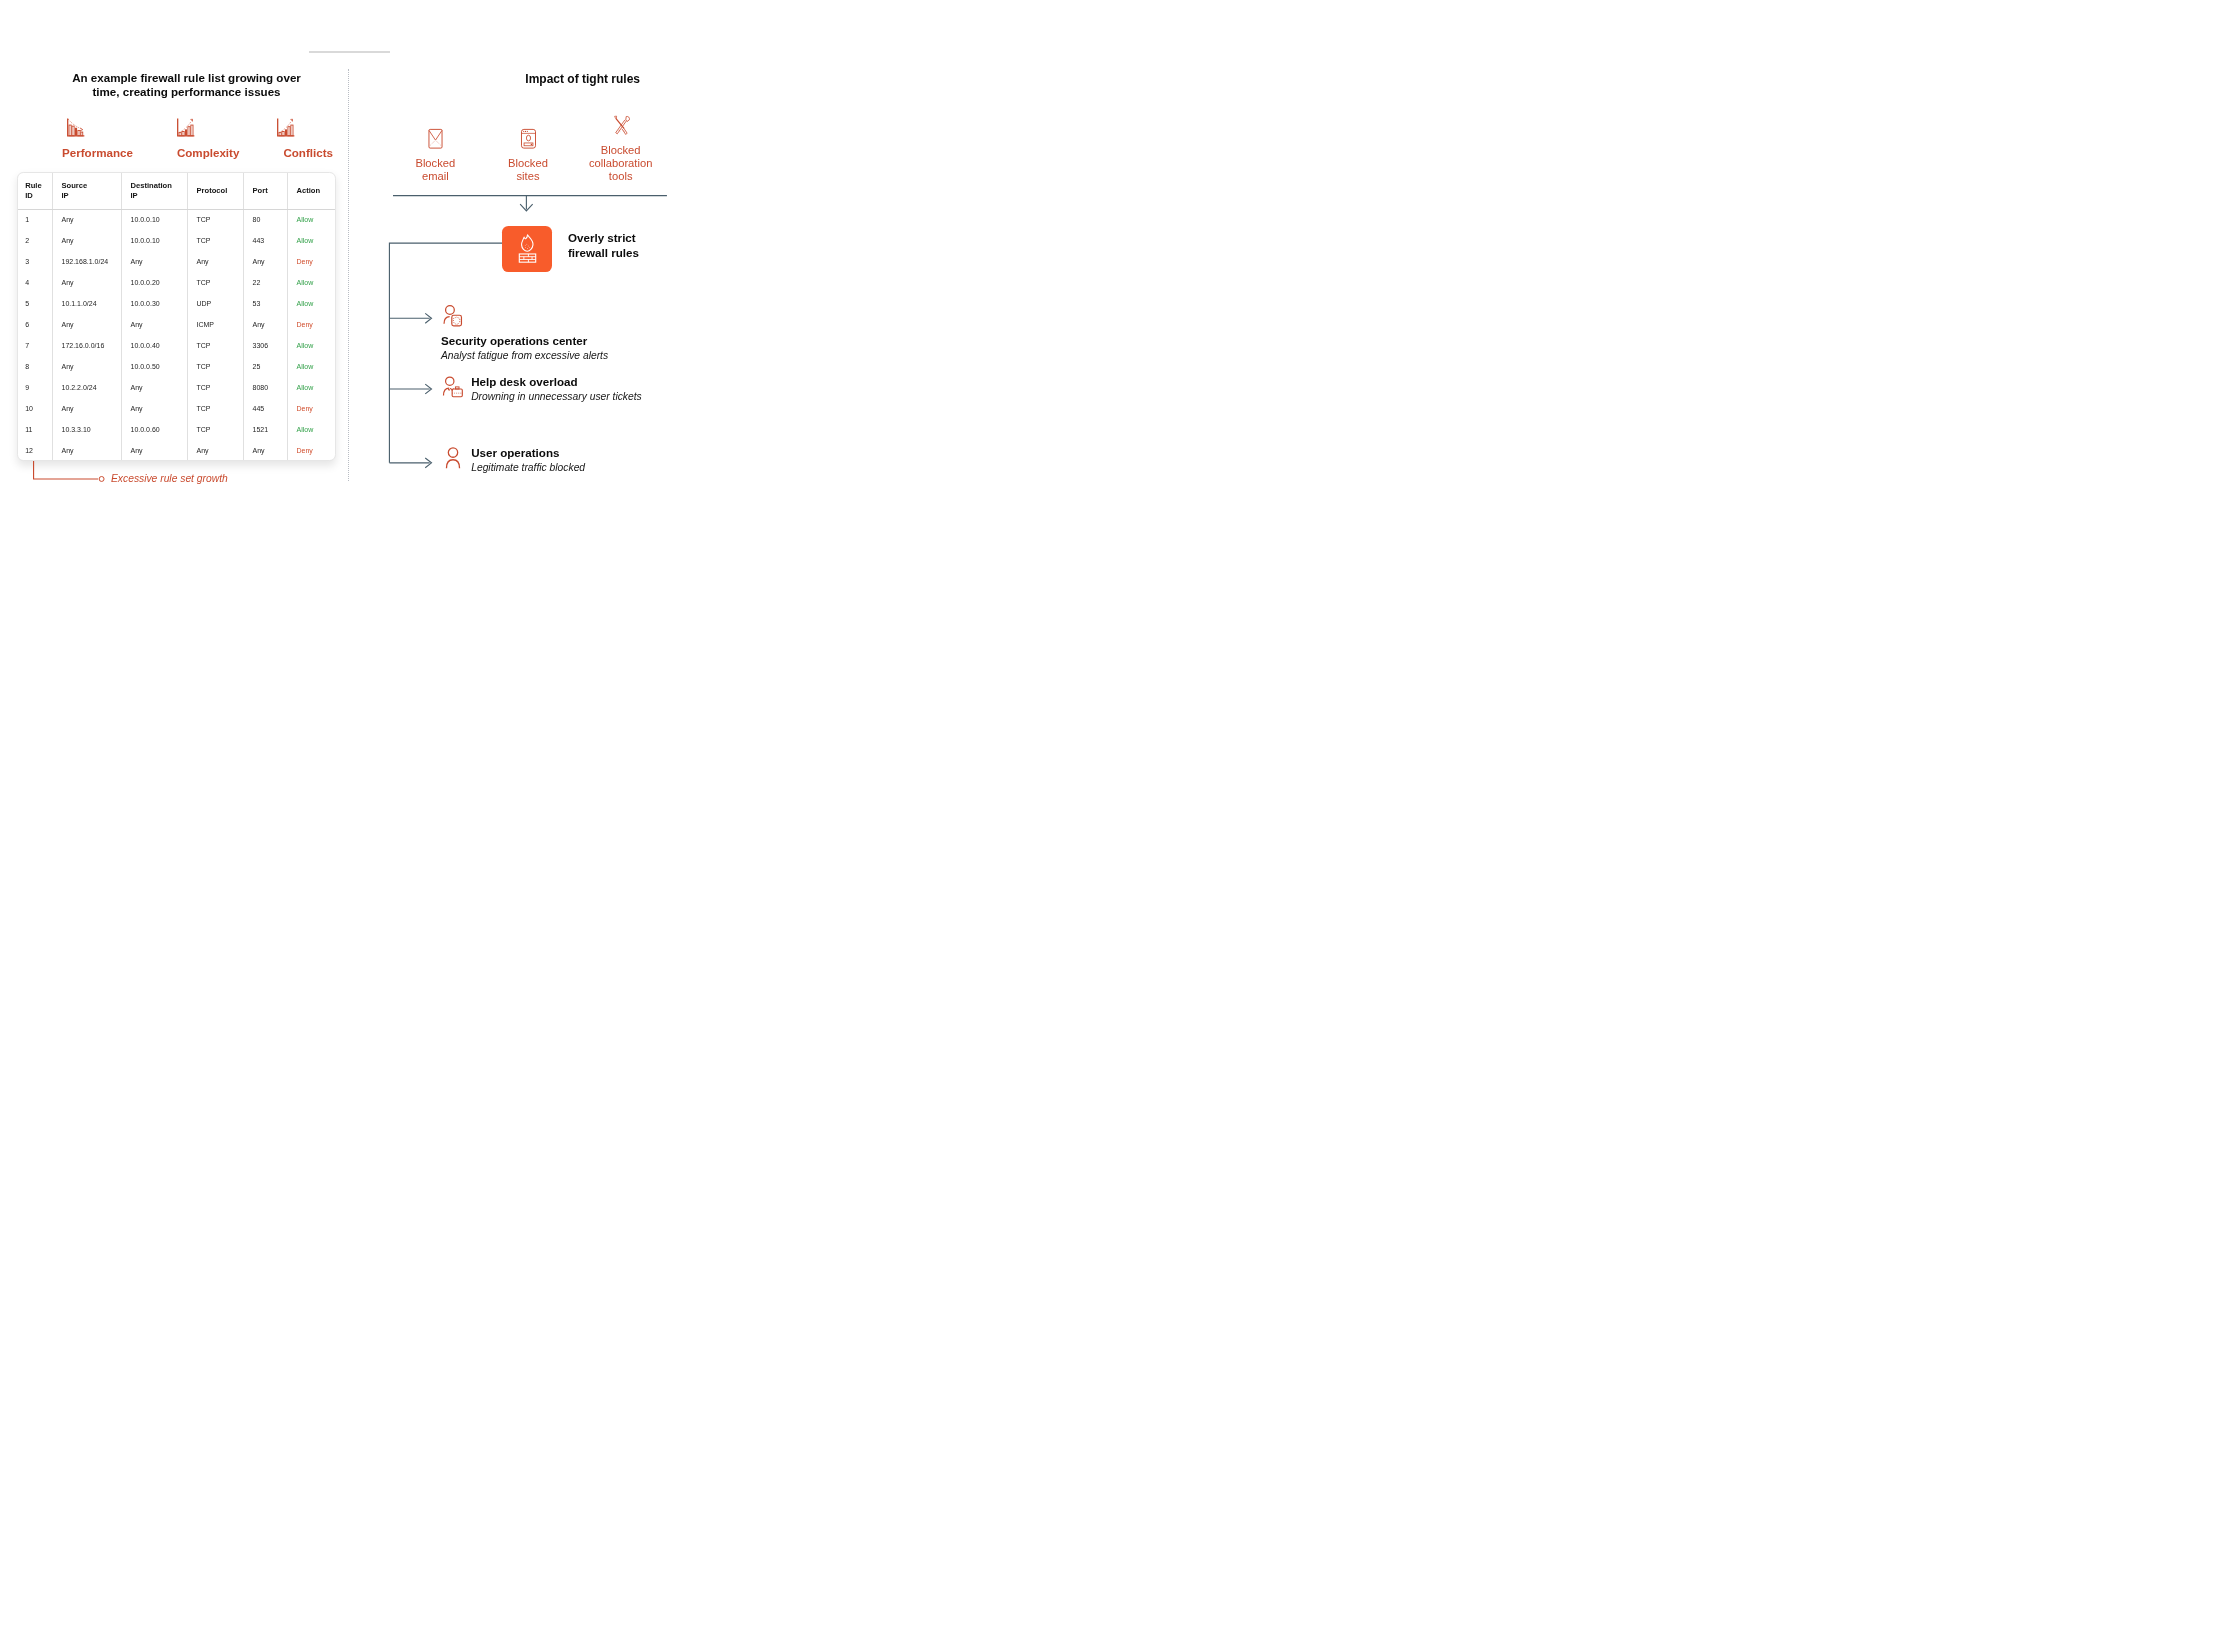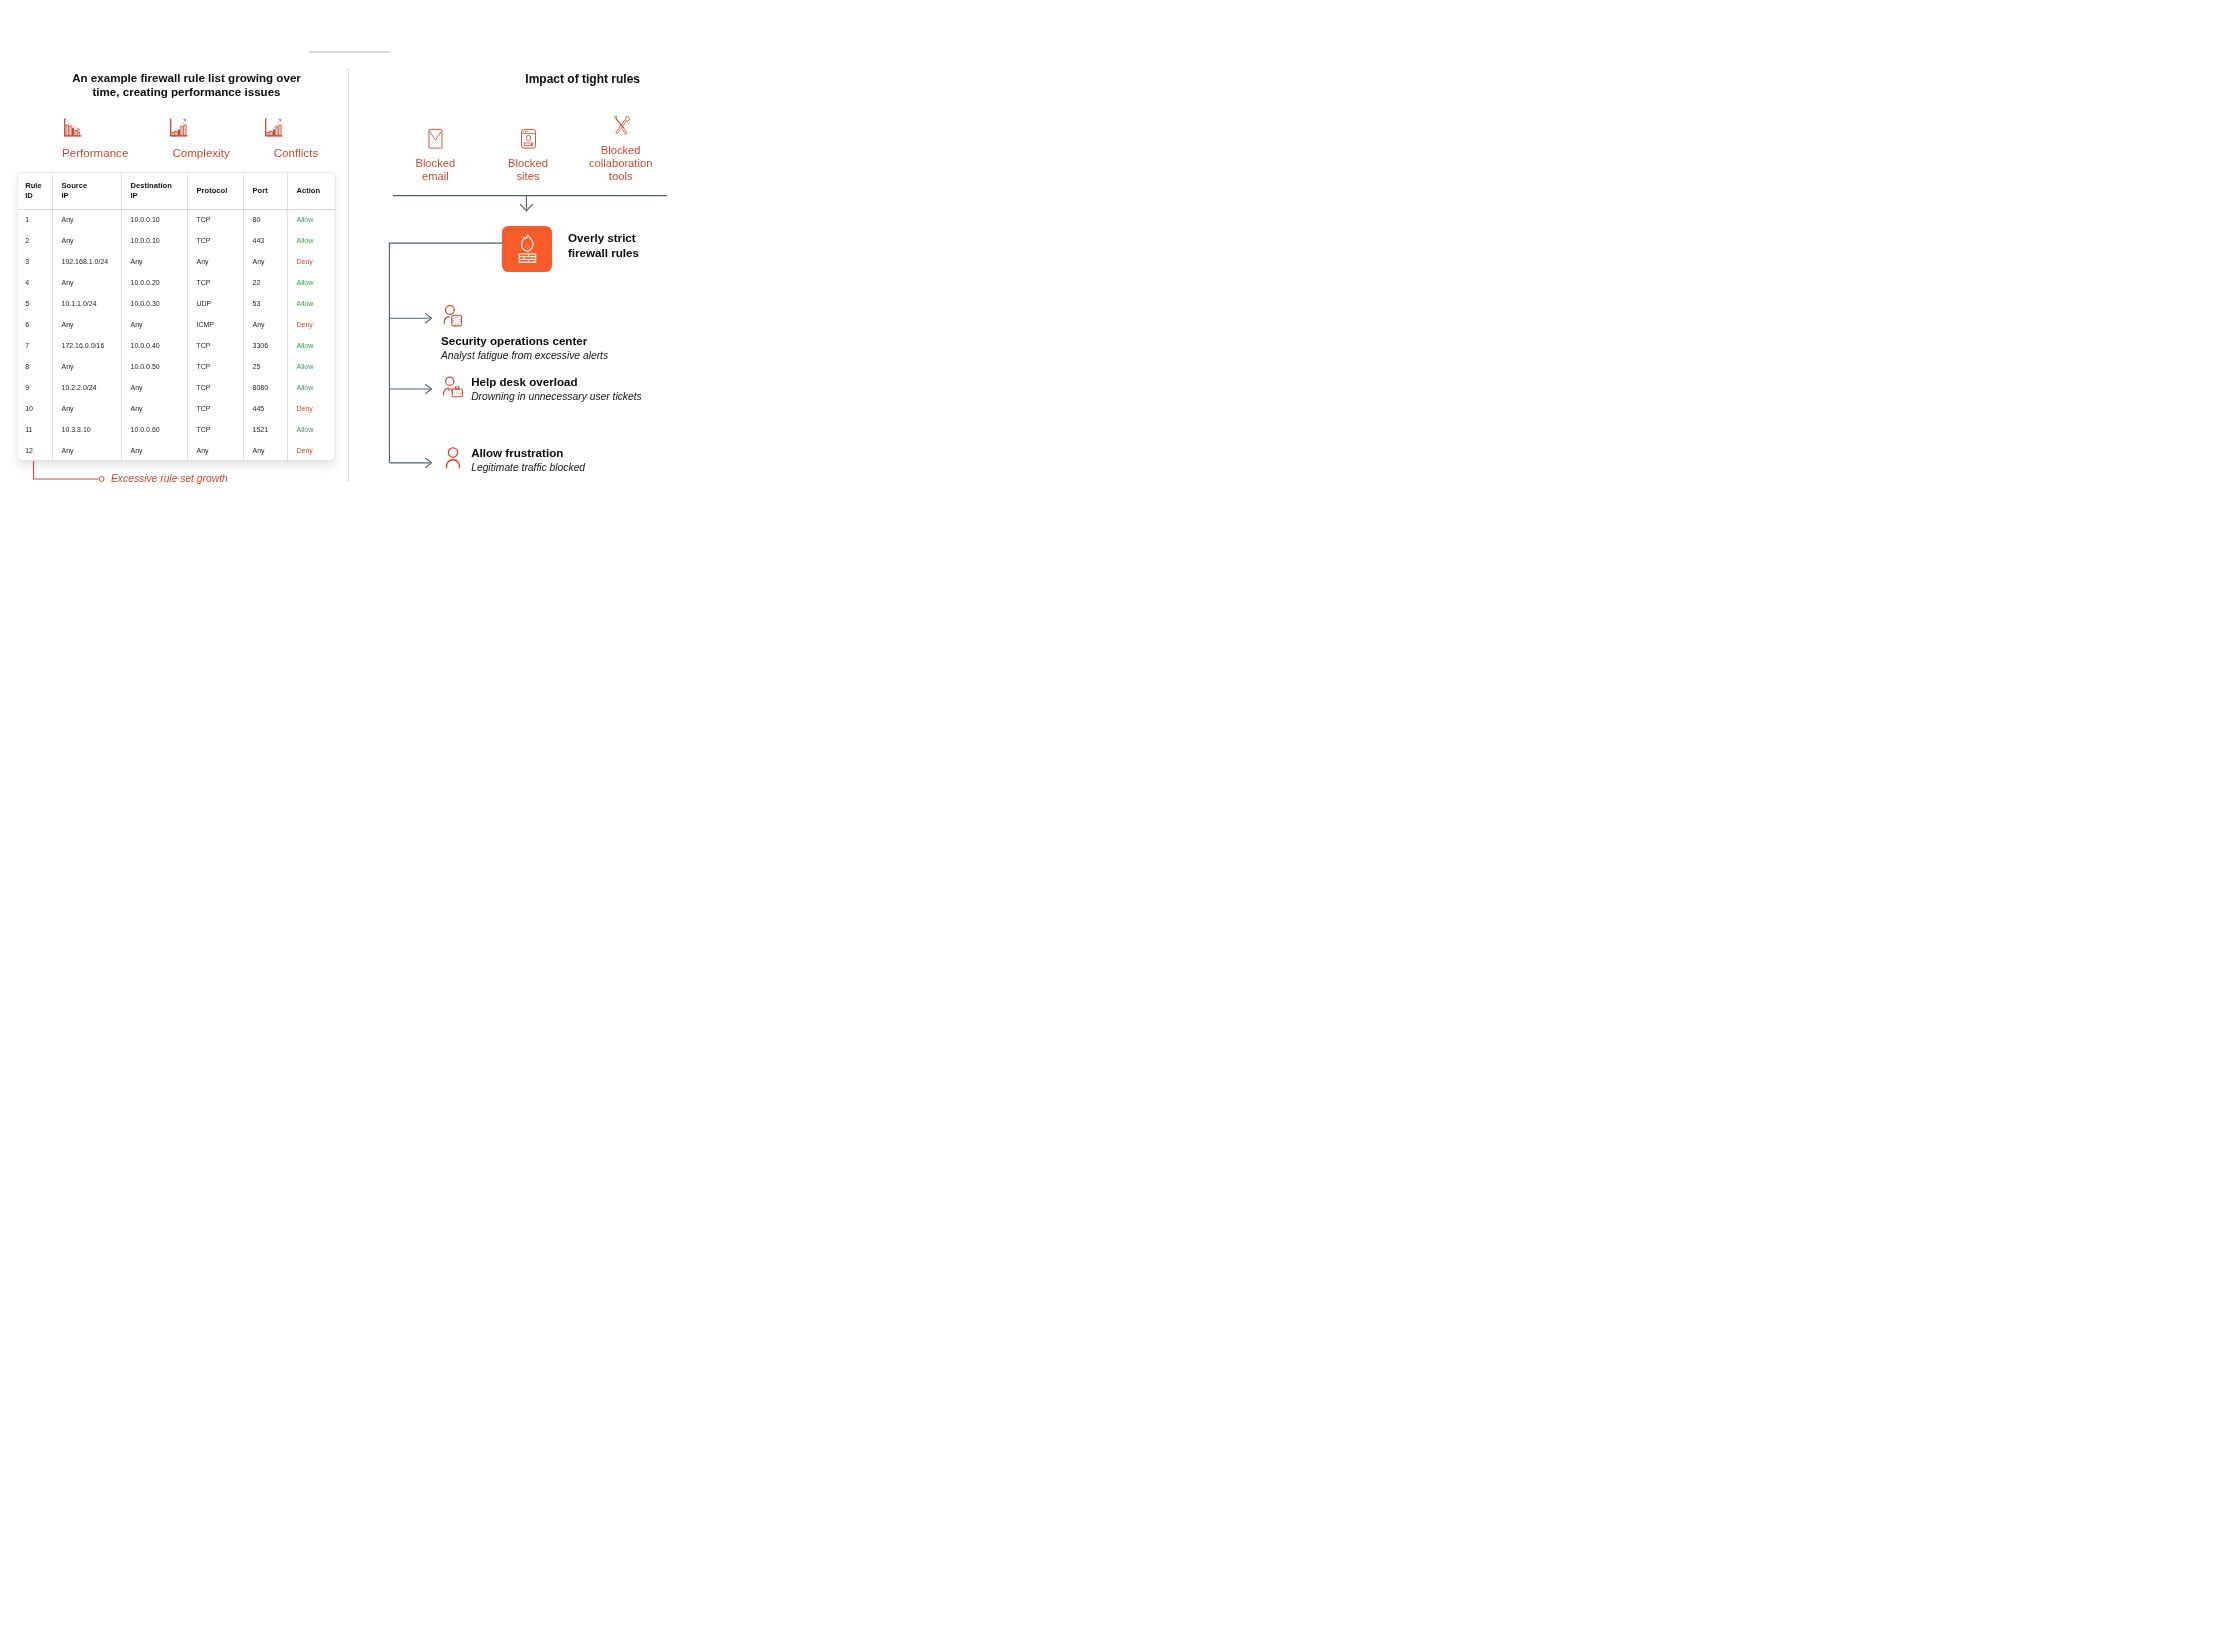--- a/index.html
+++ b/index.html
@@ -12,21 +12,21 @@
 
   .page-title{position:absolute;top:12.5px;left:0;width:100%;text-align:center;
     font-size:20px;font-weight:800;letter-spacing:-0.4px;color:#000;}
   .title-underline{position:absolute;left:309px;top:51px;width:81px;height:2.2px;background:#d9d9d9;}
 
   .left-heading{position:absolute;left:70px;top:71px;width:233px;text-align:center;
     font-size:11.6px;font-weight:600;line-height:1.18;color:#0b0b0b;}
 
   .factors{position:absolute;left:18px;top:117px;width:300px;display:flex;}
   .factor{flex:1;display:flex;flex-direction:column;align-items:center;}
-  .factor .label{margin-top:5.4px;font-size:11.6px;font-weight:400;color:var(--accent);padding-left:44px;}
+  .factor .label{margin-top:5.4px;font-size:11.6px;font-weight:700;color:var(--accent);padding-left:44px;}
   .accent-icon{color:var(--accent);}
 
   .rules-table{position:absolute;left:17px;top:172px;width:319px;height:289px;
     border:0.4px solid #e6e6e6;border-radius:6.3px;overflow:hidden;background:#fff;
     box-shadow:0 4.5px 8px rgba(0,0,0,0.10);}
   .rules-table table{width:100%;height:100%;border-collapse:collapse;table-layout:fixed;}
   .rules-table th,.rules-table td{border-left:0.7px solid #e0e0e0;text-align:left;padding-left:9px;}
   .rules-table th:first-child,.rules-table td:first-child{border-left:none;padding-left:7.2px;}
   .rules-table thead th{height:36px;border-bottom:1.1px solid #d6d6d6;font-size:7.6px;
     font-weight:600;vertical-align:middle;color:#151515;}
@@ -358,19 +358,19 @@
   </div>
 
   <div class="impact impact-3">
     <div class="iconbox accent-icon">
       <svg viewBox="0 0 28 36" width="18" height="22.4">
         <circle cx="14" cy="9" r="7.5" stroke="currentColor" stroke-width="2.1" fill="none"></circle>
         <path d="M3.5 34 C3.5 23.5 9 20.5 14 20.5 C19 20.5 24.5 23.5 24.5 34" stroke="currentColor" stroke-width="2.1" fill="none"></path>
       </svg>
     </div>
     <div class="txt">
-      <div class="title">Allow frustration</div>
+      <div class="title">User operations</div>
       <div class="subtitle">Legitimate traffic blocked</div>
     </div>
   </div>
 
 </div>
 
 
 </body></html>

